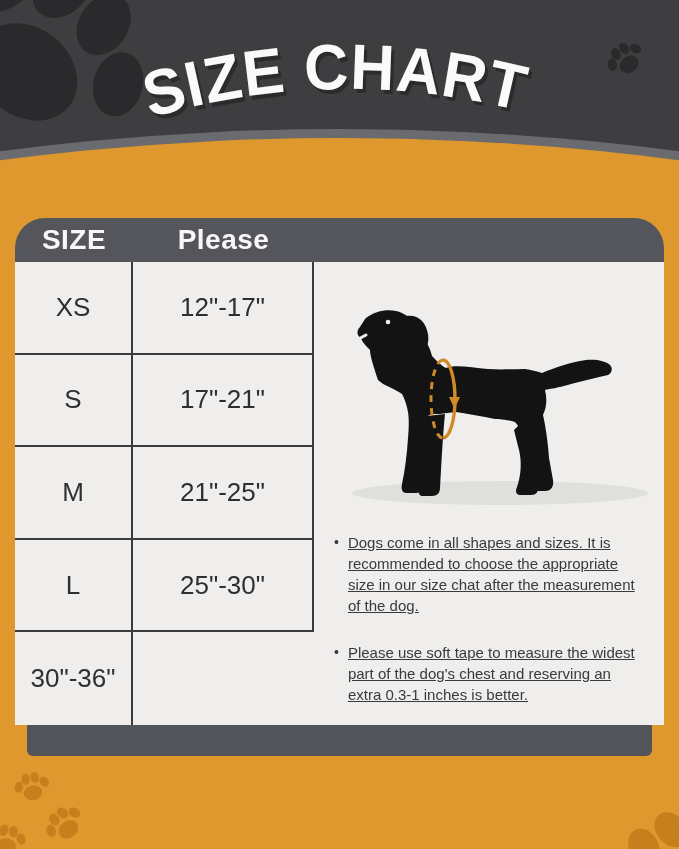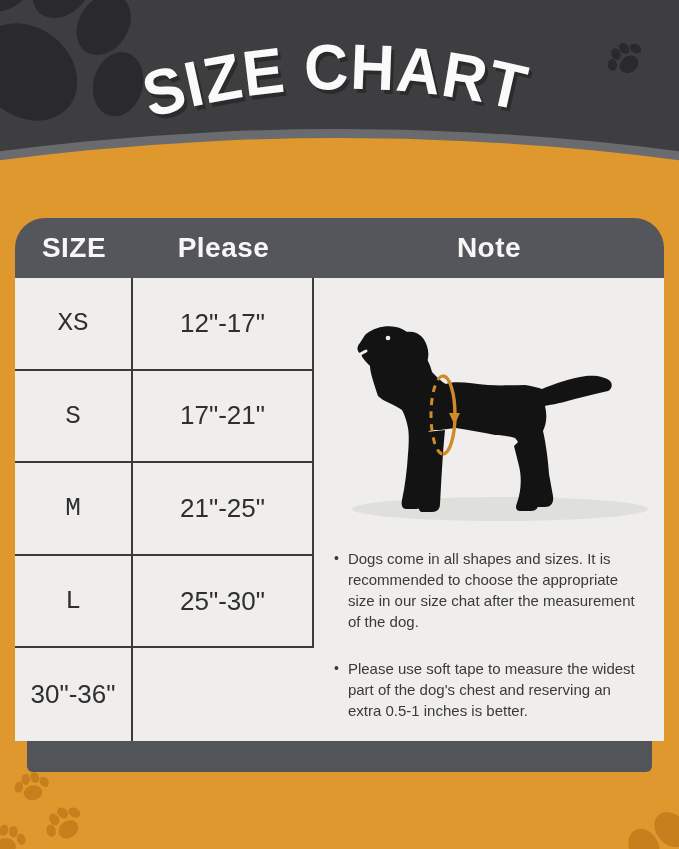--- a/index.html
+++ b/index.html
@@ -22,40 +22,40 @@
   .z-bottom { z-index:3; }
 
   
   .title-svg { position:absolute; left:0; top:0; z-index:6; pointer-events:none; }
   .title-shadow { fill:#2B2B2D; font-family:"Liberation Sans", sans-serif; font-weight:bold; font-size:64px; letter-spacing:1px; }
   .title-main   { fill:#FAFAFA; font-family:"Liberation Sans", sans-serif; font-weight:bold; font-size:64px; letter-spacing:1px; }
 
   
   .card { position:absolute; left:15px; top:218px; width:649px; z-index:4; }
   .card-header {
-    height:60px; background:#55565B; border-radius:30px 30px 0 0;
+    height:44px; background:#55565B; border-radius:30px 30px 0 0;
     display:grid; grid-template-columns:118px 181px 1fr; align-items:center;
   }
   .card-header .hcell { text-align:center; color:#F7F7F7; font-size:28px; font-weight:bold; letter-spacing:0.5px; }
   .card-body {
     display:grid; grid-template-columns:118px 181px 1fr; grid-auto-rows:92.6px;
     background:#EFEEEC;
   }
   .cell { display:flex; align-items:center; justify-content:center; font-size:26px; color:#2F2F2F; }
-  .size-cell  { border-right:2px solid #3B3B3B; border-bottom:2px solid #3B3B3B;font-family:Liberation Mono, monospace; }
+  .size-cell  { border-right:2px solid #3B3B3B; border-bottom:2px solid #3B3B3B; }
   .chest-cell { border-right:2px solid #3B3B3B; border-bottom:2px solid #3B3B3B; }
   .no-bb { border-bottom:none; }
   .note-cell { grid-area:1 / 3 / 6 / 4; position:relative; }
 
   .dog-figure { position:absolute; left:36px; top:46px; }
 
   .notes { position:absolute; left:20px; top:270px; right:8px; }
   .note-item { display:flex; gap:9px; margin-bottom:26px; }
   .note-item .bullet { color:#3A3A3A; font-size:14px; line-height:21px; flex:0 0 auto; }
-  .note-item p { margin:0; font-size:15px; line-height:21px; color:#3A3A3A; max-width:300px; }
+  .note-item p { margin:0; font-size:15px; line-height:21px; color:#3A3A3A; max-width:300px;text-decoration:underline; }
 
   .card-footer {
     height:31px; margin:0 12px; background:#515459; border-radius:0 0 6px 6px;
   }
 </style>
 </head>
 <body>
 
 <div id="stage">
 
@@ -116,21 +116,20 @@
     <text class="title-main">
       <textPath href="#arch" xlink:href="#arch" textLength="376" lengthAdjust="spacingAndGlyphs">SIZE CHART</textPath>
     </text>
   </svg>
 
   <div class="card">
 
     <div class="card-header">
       <div class="hcell">SIZE</div>
       <div class="hcell">Please</div>
-      <div class="hcell">Note</div>
     </div>
 
     <div class="card-body">
 
       <div class="cell note-cell">
 
         <svg class="dog-figure" width="300" height="200" viewBox="0 0 300 200">
 
           <ellipse cx="150" cy="185" rx="148" ry="12" fill="#DFDFDC"></ellipse>
 
@@ -189,21 +188,21 @@
           </g>
         </svg>
 
         <div class="notes">
           <div class="note-item">
             <span class="bullet">•</span>
             <p>Dogs come in all shapes and sizes. It is recommended to choose the appropriate size in our size chat after the measurement of the dog.</p>
           </div>
           <div class="note-item">
             <span class="bullet">•</span>
-            <p>Please use soft tape to measure the widest part of the dog's chest and reserving an extra 0.5-1 inches is better.</p>
+            <p>Please use soft tape to measure the widest part of the dog's chest and reserving an extra 0.3-1 inches is better.</p>
           </div>
         </div>
       </div>
 
       <div class="cell size-cell">XS</div>
       <div class="cell chest-cell">12"-17"</div>
 
       <div class="cell size-cell">S</div>
       <div class="cell chest-cell">17"-21"</div>
 

